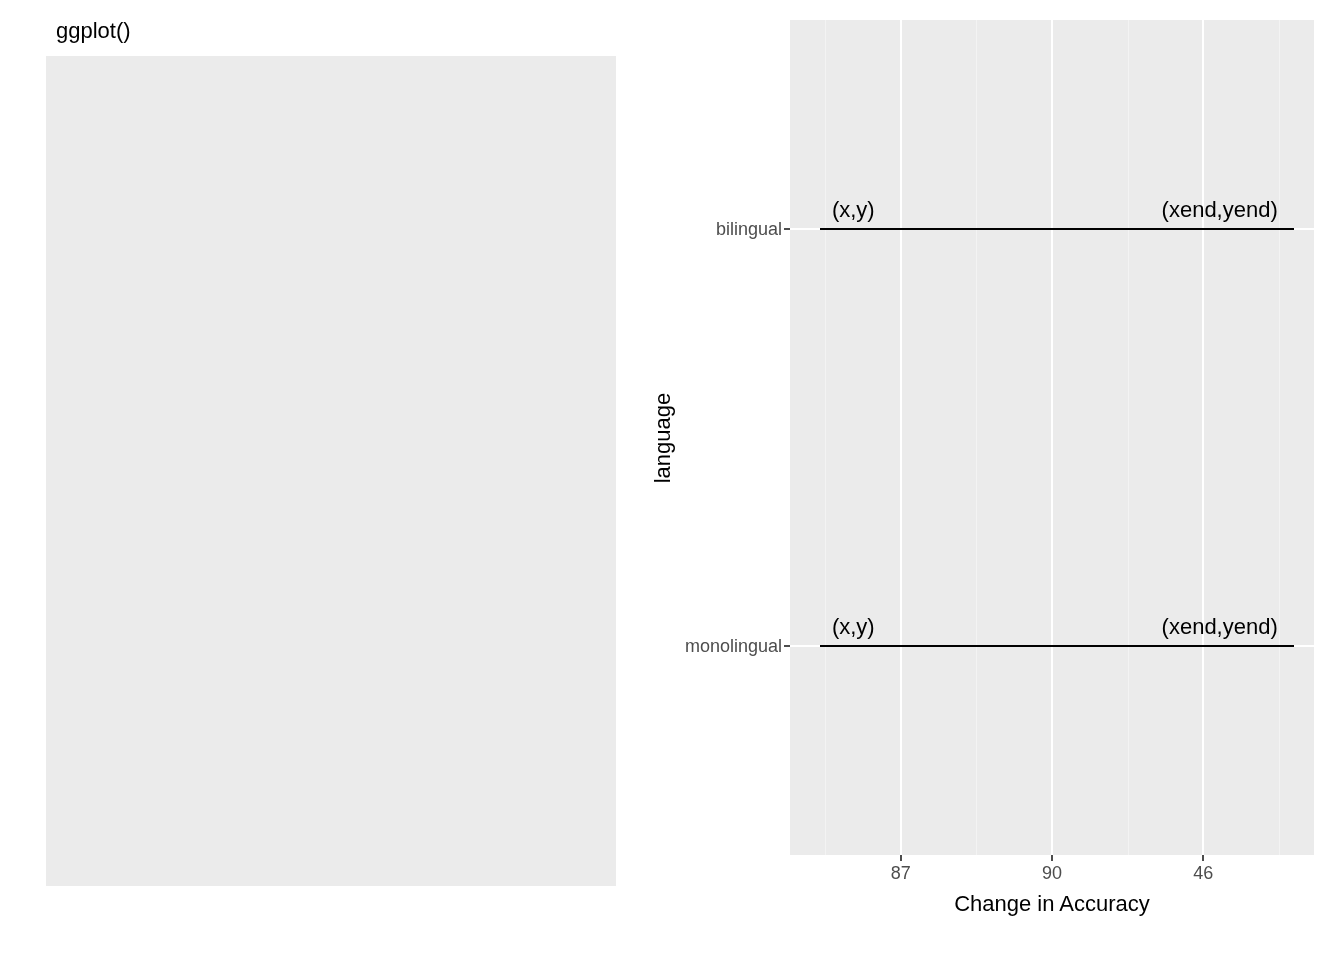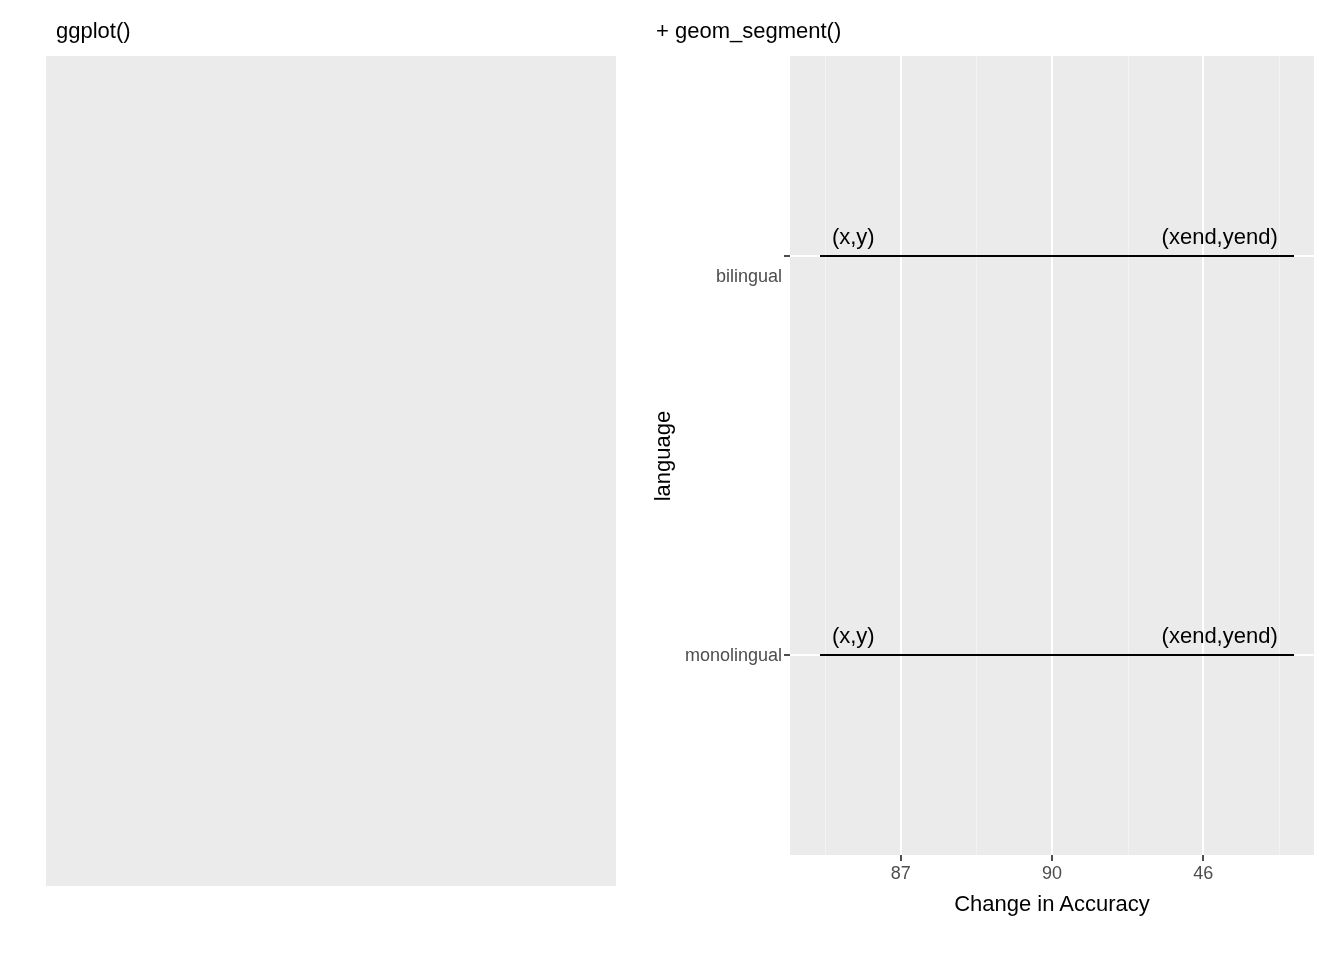--- a/index.html
+++ b/index.html
@@ -141,31 +141,30 @@
 <div class="wrap">
 
   <div class="panel left">
     <div class="title">ggplot()</div>
     <div class="plot-body">
       <div class="plot-bg"></div>
     </div>
   </div>
 
   <div class="panel right">
-    <div class="title">+ geom_segment()</div>
 
     <div class="plot-body">
 
       <div class="ylab-col">
         <div class="ylab">language</div>
       </div>
 
       <div class="ytick-col">
 
-        <div class="ytick" style="top:25%;margin-top:20px;">bilingual</div>
+        <div class="ytick" style="top:25%;">bilingual</div>
         <div class="ytick-mark" style="top:25%;"></div>
         <div class="ytick" style="top:75%;">monolingual</div>
         <div class="ytick-mark" style="top:75%;"></div>
       </div>
 
       <div class="right-main">
         <div class="plot-bg" id="rplot">
 
           <div class="grid-major gh" style="top:25%;"></div>
           <div class="grid-major gh" style="top:75%;"></div>

